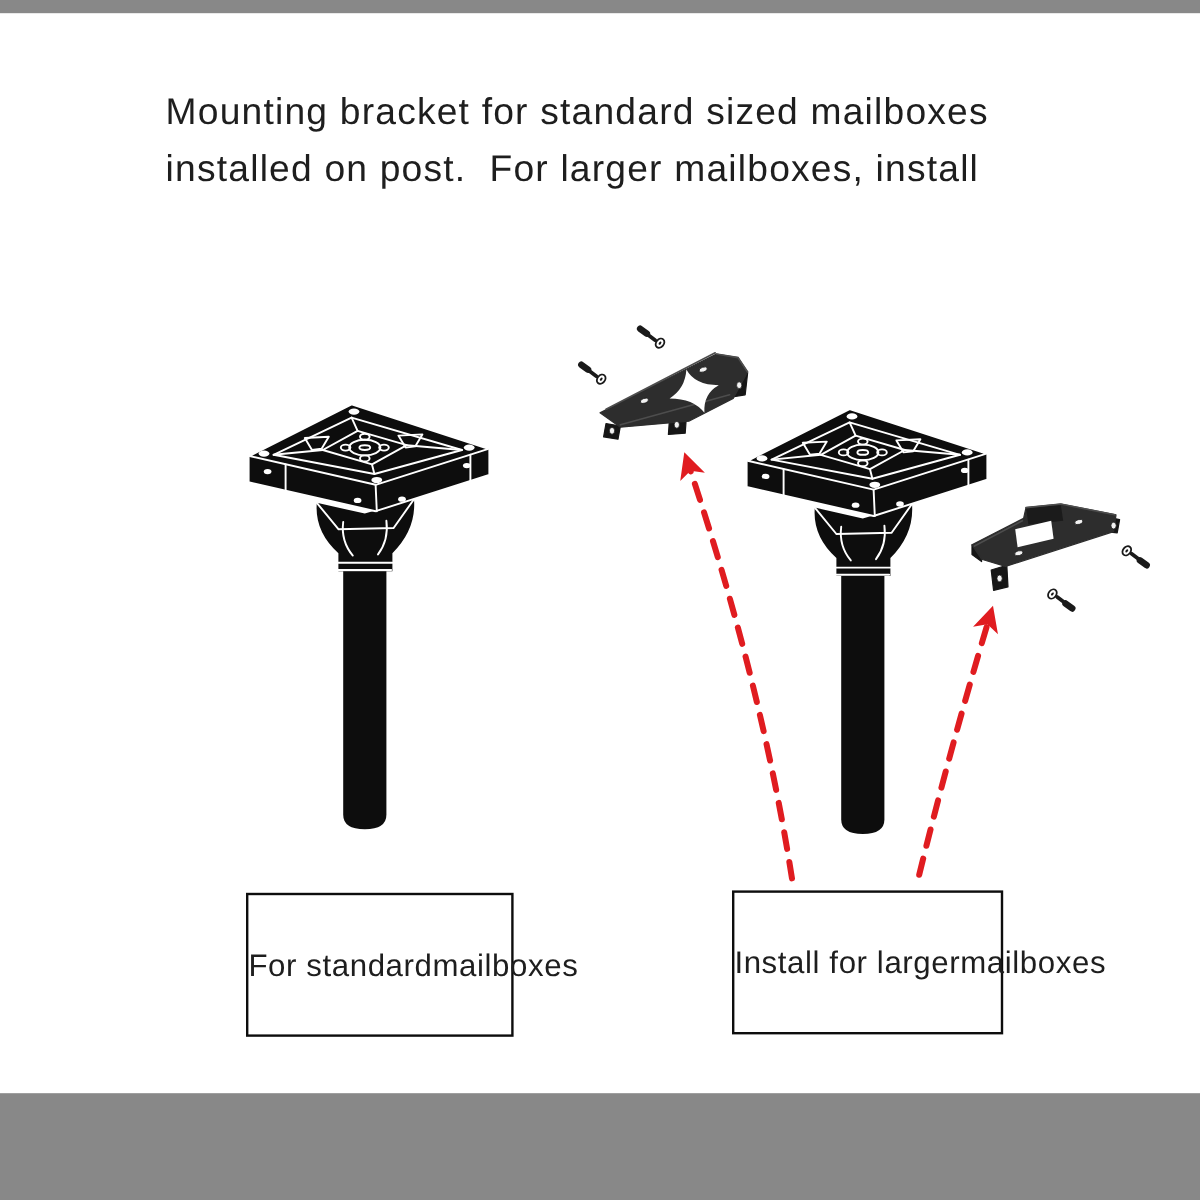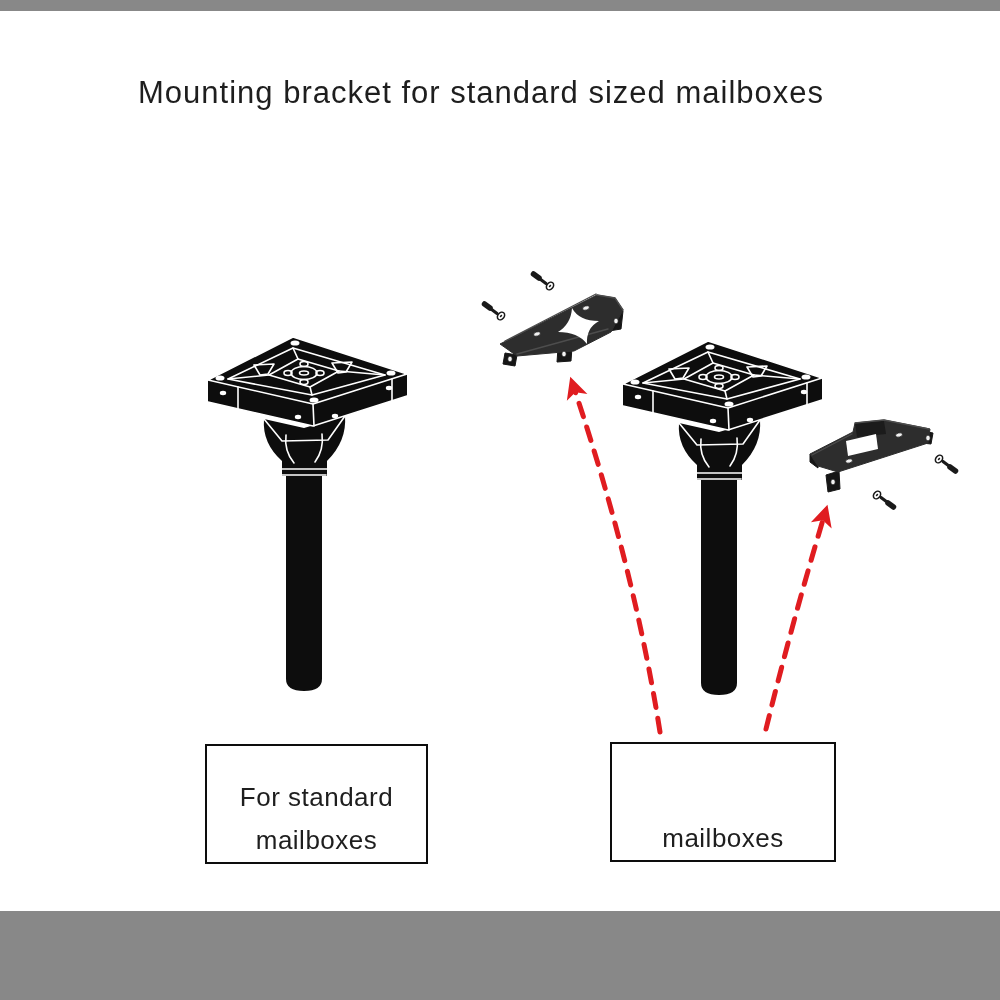--- a/index.html
+++ b/index.html
@@ -7,21 +7,21 @@
     --bracket-step:#1b1b1b; --arrow-red:#e01c20; --box-border:#0d0d0d; --hole-fill:#f2f2f2;
     --page-bg:#ffffff;
   }
   html,body{margin:0;padding:0;}
   body{background:#888;font-family:"Liberation Sans","DejaVu Sans",sans-serif;}
   .stage{position:relative;width:1000px;height:900px;background:var(--page-bg);margin:11px auto;overflow:hidden;}
   .title{position:absolute;left:138px;top:58px;width:830px;color:var(--text-color);}
   .title .line{white-space:pre;font-size:31px;line-height:48px;font-weight:500;letter-spacing:1px;}
   .fig-svg{position:absolute;left:0;top:0;width:1000px;height:1000px;}
   .caption-box{position:absolute;border:2px solid var(--box-border);background:#fff;
-    display:flex;flex-direction:column;justify-content:flex-end;align-items:center;color:var(--text-color);}
+    display:flex;flex-direction:row;justify-content:space-between;align-items:center;color:var(--text-color);}
   .caption-box .cap-line{font-size:26px;line-height:43px;letter-spacing:.5px;white-space:pre;text-align:center;}
   .box-standard{left:205px;top:733px;width:219px;height:116px;}
   .box-larger{left:610px;top:731px;width:222px;height:116px;}
   
   .ink{fill:var(--ink);}
   .wl{stroke:#ffffff;stroke-width:1.6;fill:none;stroke-linecap:round;stroke-linejoin:round;}
   .hole{fill:#ffffff;}
   .btop{fill:var(--bracket-top);stroke:var(--bracket-top);stroke-width:1;stroke-linejoin:round;}
   .bside{fill:var(--bracket-side);stroke:var(--bracket-side);stroke-width:1;stroke-linejoin:round;}
   .bstep{fill:var(--bracket-step);}
@@ -31,20 +31,21 @@
   .scr{stroke:#1a1a1a;stroke-linecap:round;}
   .arrow{stroke:var(--arrow-red);stroke-width:5;fill:none;stroke-dasharray:14 11;stroke-linecap:round;}
 </style>
 </head>
 <body>
 
 <div class="stage">
 
   <div class="title">
     <div class="line">Mounting bracket for standard sized mailboxes</div>
+    <div class="line">installed on post.  For larger mailboxes, install</div>
   </div>
 
   <svg class="fig-svg" viewBox="0 0 1000 1000" aria-hidden="true">
     <defs>
 
       <g id="postAssembly">
 
         <path class="ink" d="M66,90 Q64,114 84,132 L84,147 L129,147 L129,132 Q149,112 147,87 L106,99 Z"></path>
 
         <path class="ink" d="M88,147 L88,350 Q88,362 106,362 Q124,362 124,350 L124,147 Z"></path>
@@ -149,16 +150,17 @@
 
     <path class="arrow" d="M660,721 Q634,556 573,374" marker-end="url(#arrHead)"></path>
     <path class="arrow" d="M766,718 Q792,612 825,502" marker-end="url(#arrHead)"></path>
   </svg>
 
   <div class="caption-box box-standard">
     <div class="cap-line">For standard</div>
     <div class="cap-line">mailboxes</div>
   </div>
   <div class="caption-box box-larger">
+    <div class="cap-line">Install for larger</div>
     <div class="cap-line">mailboxes</div>
   </div>
 
 </div>
 
 </body></html>

